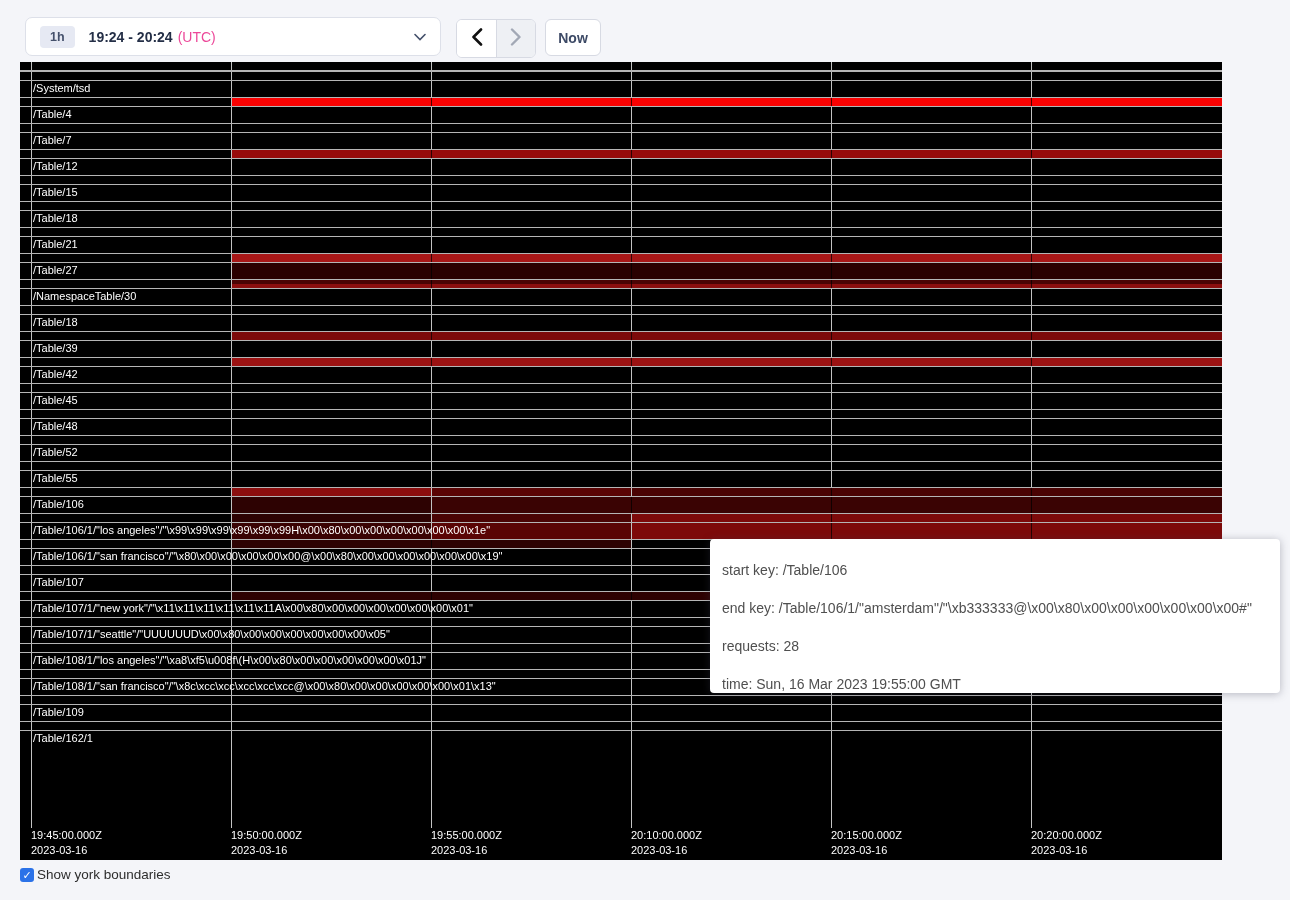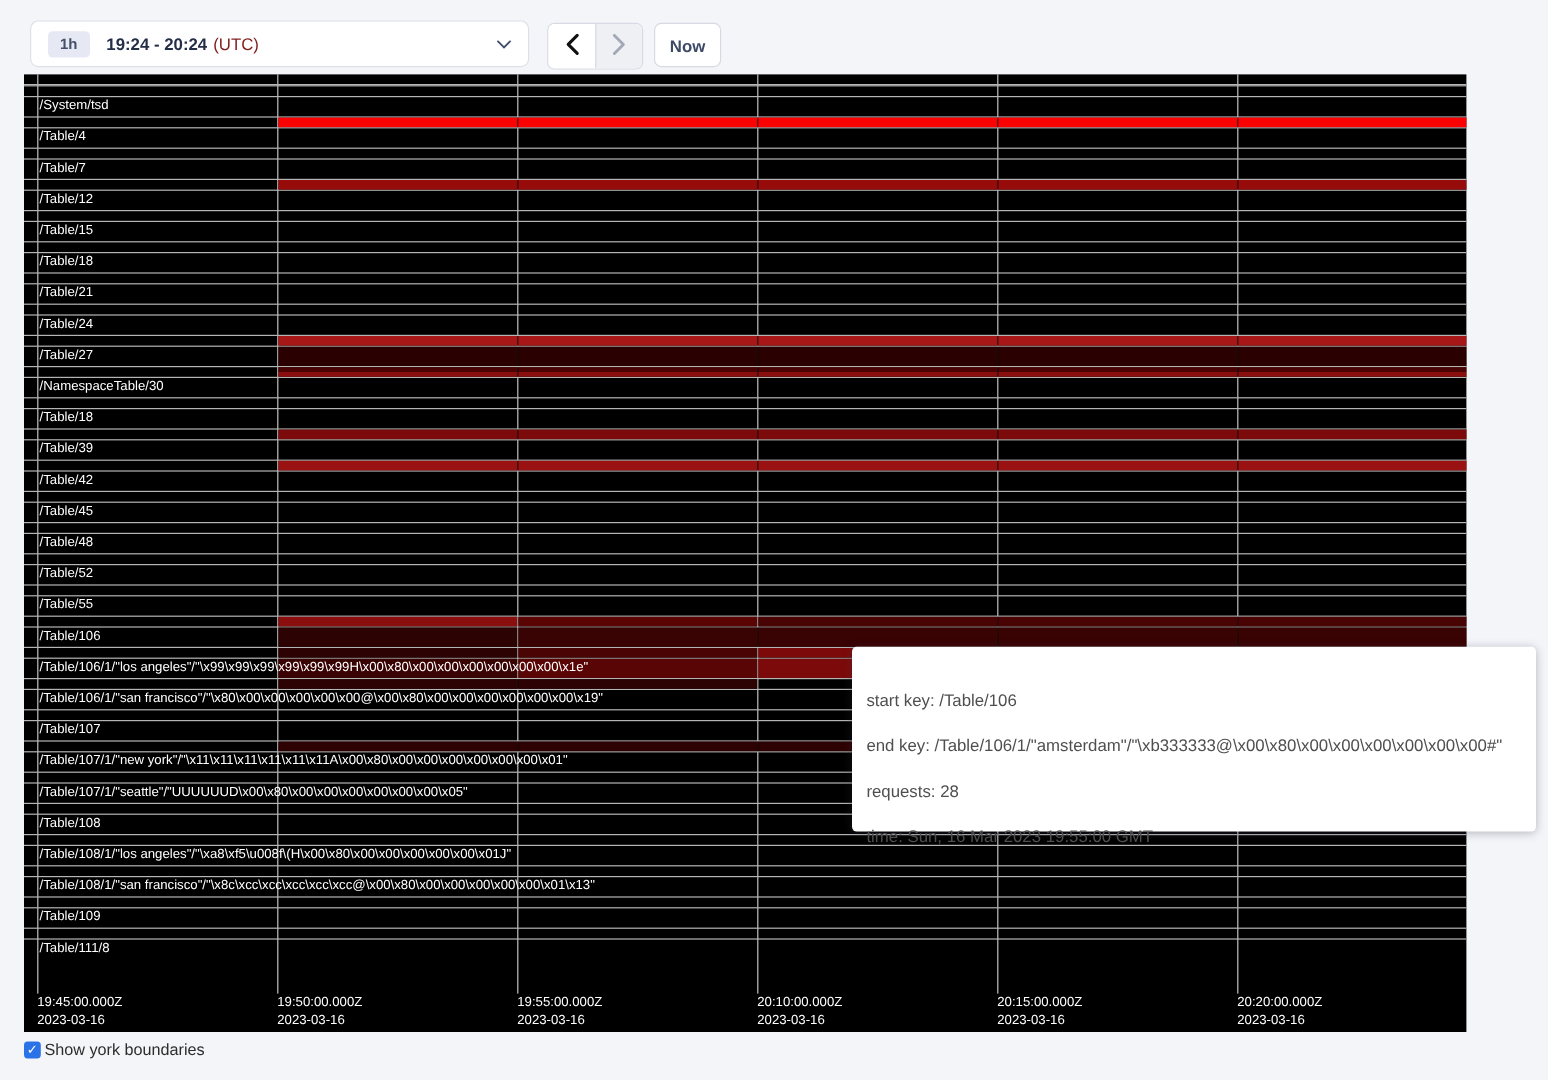--- a/index.html
+++ b/index.html
@@ -11,21 +11,21 @@
   .time-select{
     position:absolute;left:25px;top:17px;width:416px;height:39px;
     background:#fff;border:1px solid #dde0e9;border-radius:7px;
     display:flex;align-items:center;box-sizing:border-box;padding:0 14px;cursor:pointer;
   }
   .range-badge{
     background:#e6e9f3;color:#44506b;font-size:12.5px;font-weight:bold;
     padding:4px 10px;border-radius:4px;margin-right:14px;
   }
   .range-label{color:#242f47;font-weight:bold;font-size:14px;}
-  .range-suffix{color:#7f1d1d;font-size:14px;margin-left:5px;}
+  .range-suffix{color:#ec4899;font-size:14px;margin-left:5px;}
   .select-chevron{margin-left:auto;color:#44506b;display:flex;}
   .nav-group{
     position:absolute;left:456px;top:19px;height:37px;display:flex;
     border:1px solid #d7dae3;border-radius:6px;overflow:hidden;background:#fff;
   }
   .nav-btn{
     width:39px;height:37px;display:flex;align-items:center;justify-content:center;
     background:#fff;border:none;cursor:pointer;padding:0;
   }
   .nav-btn.next{background:#eef0f4;border-left:1px solid #d7dae3;cursor:default;}
@@ -51,21 +51,21 @@
   .hm-label{
     position:absolute;left:13px;top:10px;height:15px;line-height:14px;
     color:#fff;font-size:11px;white-space:nowrap;z-index:3;
   }
   .x-axis{position:absolute;left:0;top:763px;width:100%;height:35px;z-index:2;}
   .axis-label{position:absolute;top:3px;color:#fff;font-size:11px;line-height:15px;white-space:nowrap;}
   
   .tooltip{
     position:absolute;left:710px;top:539px;width:570px;height:154px;
     background:#fff;border-radius:4px;box-shadow:0 1px 8px rgba(60,60,80,.35);
-    z-index:10;box-sizing:border-box;padding:25px 12px;
+    z-index:10;box-sizing:border-box;padding:12px 12px;
     color:#4f4f4f;font-size:14px;
   }
   .tooltip p{margin:0;line-height:38px;white-space:nowrap;overflow:hidden;}
   
   .footer{position:absolute;left:20px;top:867px;display:flex;align-items:center;}
   .checkbox{
     width:14px;height:14px;background:#2b72e8;border-radius:3px;
     color:#fff;font-size:11px;line-height:14px;text-align:center;cursor:pointer;flex:0 0 auto;
   }
   .footer span.lbl{color:#2d2d2d;font-size:13.5px;margin-left:3px;}
@@ -157,25 +157,20 @@
         <div class="hm-label">/Table/18</div>
       </div>
       <div class="hm-row">
         <div class="hm-line l0"></div>
         <div class="hm-line l9"></div>
         <div class="hm-label">/Table/21</div>
       </div>
       <div class="hm-row">
         <div class="hm-line l0"></div>
         <div class="hm-line l9"></div>
-        <div class="hm-label">/Table/24</div>
-      </div>
-      <div class="hm-row">
-        <div class="hm-line l0"></div>
-        <div class="hm-line l9"></div>
         <div class="hm-cell" style="left: 212px; width: 199px; top: 1px; height: 8px; background: rgb(168, 23, 23);"></div>
         <div class="hm-cell" style="left: 411px; width: 200px; top: 1px; height: 8px; background: rgb(168, 23, 23); border-left: 1px solid rgba(0, 0, 0, 0.7); box-sizing: border-box;"></div>
         <div class="hm-cell" style="left: 611px; width: 200px; top: 1px; height: 8px; background: rgb(168, 23, 23); border-left: 1px solid rgba(0, 0, 0, 0.7); box-sizing: border-box;"></div>
         <div class="hm-cell" style="left: 811px; width: 200px; top: 1px; height: 8px; background: rgb(168, 23, 23); border-left: 1px solid rgba(0, 0, 0, 0.7); box-sizing: border-box;"></div>
         <div class="hm-cell" style="left: 1011px; width: 191px; top: 1px; height: 8px; background: rgb(168, 23, 23); border-left: 1px solid rgba(0, 0, 0, 0.7); box-sizing: border-box;"></div>
         <div class="hm-cell" style="left: 212px; width: 199px; top: 10px; height: 16px; background: rgb(42, 0, 0);"></div>
         <div class="hm-cell" style="left: 411px; width: 200px; top: 10px; height: 16px; background: rgb(42, 0, 0); border-left: 1px solid rgba(0, 0, 0, 0.7); box-sizing: border-box;"></div>
         <div class="hm-cell" style="left: 611px; width: 200px; top: 10px; height: 16px; background: rgb(42, 0, 0); border-left: 1px solid rgba(0, 0, 0, 0.7); box-sizing: border-box;"></div>
         <div class="hm-cell" style="left: 811px; width: 200px; top: 10px; height: 16px; background: rgb(42, 0, 0); border-left: 1px solid rgba(0, 0, 0, 0.7); box-sizing: border-box;"></div>
         <div class="hm-cell" style="left: 1011px; width: 191px; top: 10px; height: 16px; background: rgb(42, 0, 0); border-left: 1px solid rgba(0, 0, 0, 0.7); box-sizing: border-box;"></div>
@@ -289,41 +284,36 @@
         <div class="hm-label">/Table/107/1/"new york"/"\x11\x11\x11\x11\x11\x11A\x00\x80\x00\x00\x00\x00\x00\x00\x01"</div>
       </div>
       <div class="hm-row">
         <div class="hm-line l0"></div>
         <div class="hm-line l9"></div>
         <div class="hm-label">/Table/107/1/"seattle"/"UUUUUUD\x00\x80\x00\x00\x00\x00\x00\x00\x05"</div>
       </div>
       <div class="hm-row">
         <div class="hm-line l0"></div>
         <div class="hm-line l9"></div>
-        <div class="hm-label">/Table/108</div>
-      </div>
-      <div class="hm-row">
-        <div class="hm-line l0"></div>
-        <div class="hm-line l9"></div>
         <div class="hm-label">/Table/108/1/"los angeles"/"\xa8\xf5\u008f\(H\x00\x80\x00\x00\x00\x00\x00\x01J"</div>
       </div>
       <div class="hm-row">
         <div class="hm-line l0"></div>
         <div class="hm-line l9"></div>
         <div class="hm-label">/Table/108/1/"san francisco"/"\x8c\xcc\xcc\xcc\xcc\xcc@\x00\x80\x00\x00\x00\x00\x00\x01\x13"</div>
       </div>
       <div class="hm-row">
         <div class="hm-line l0"></div>
         <div class="hm-line l9"></div>
         <div class="hm-label">/Table/109</div>
       </div>
       <div class="hm-row">
         <div class="hm-line l0"></div>
         <div class="hm-line l9"></div>
-        <div class="hm-label">/Table/111/8</div>
+        <div class="hm-label">/Table/162/1</div>
       </div>
     </div>
   <div class="x-axis" id="xaxis">
       <div class="axis-label" style="left: 11px;">
         <div>19:45:00.000Z</div>
         <div>2023-03-16</div>
       </div>
       <div class="axis-label" style="left: 211px;">
         <div>19:50:00.000Z</div>
         <div>2023-03-16</div>

